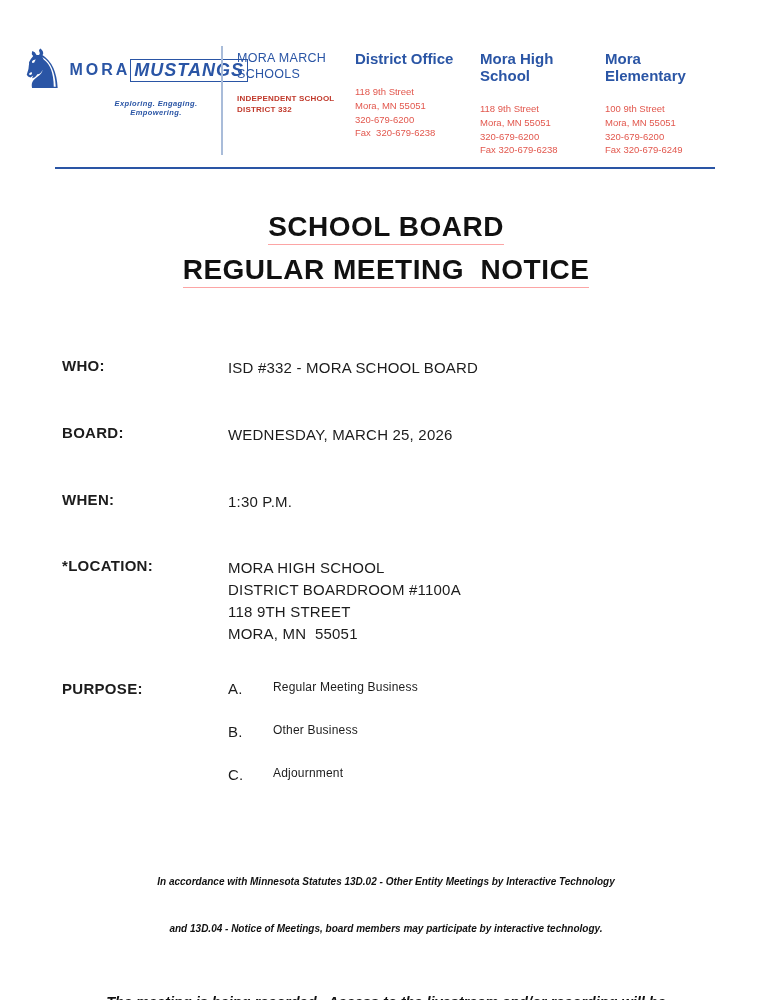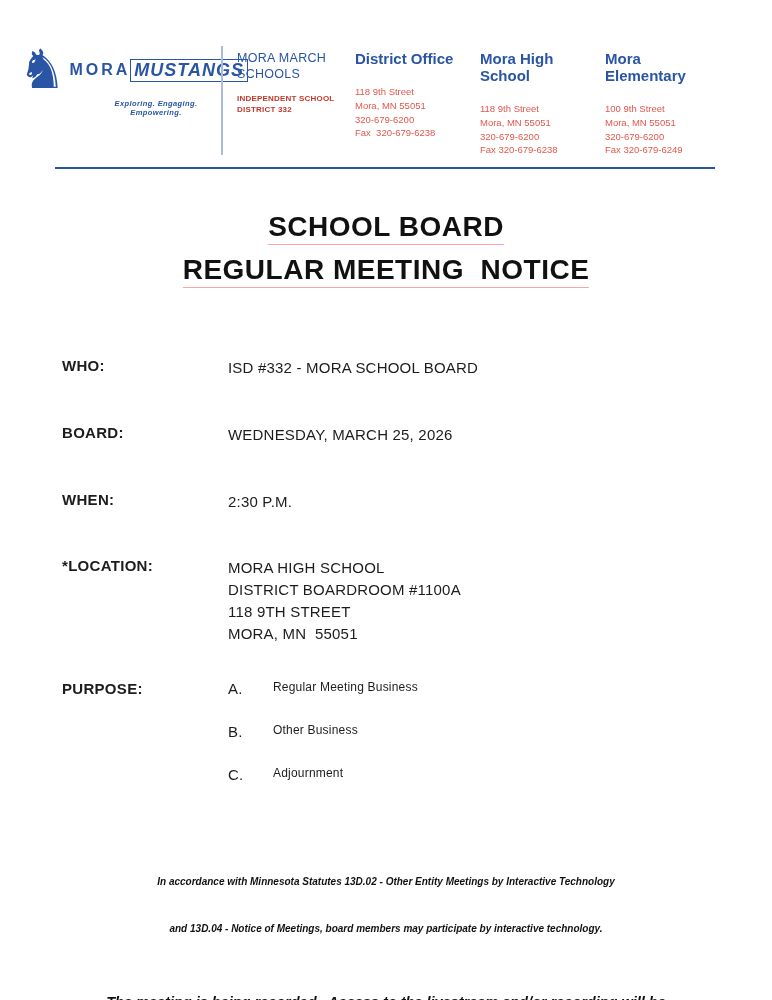--- a/index.html
+++ b/index.html
@@ -179,21 +179,21 @@
     <div class="detail-row">
       <div class="detail-label">BOARD:</div>
       <div class="detail-values">
         <div class="detail-value">WEDNESDAY, MARCH 25, 2026</div>
       </div>
     </div>
 
     <div class="detail-row">
       <div class="detail-label">WHEN:</div>
       <div class="detail-values">
-        <div class="detail-value">2:30 P.M.</div>
+        <div class="detail-value">1:30 P.M.</div>
       </div>
     </div>
 
     <div class="detail-row location">
       <div class="detail-label">*LOCATION:</div>
       <div class="detail-values">
         <div class="detail-value">MORA HIGH SCHOOL</div>
         <div class="detail-value">DISTRICT BOARDROOM #1100A</div>
         <div class="detail-value">118 9TH STREET</div>
         <div class="detail-value">MORA, MN  55051</div>

